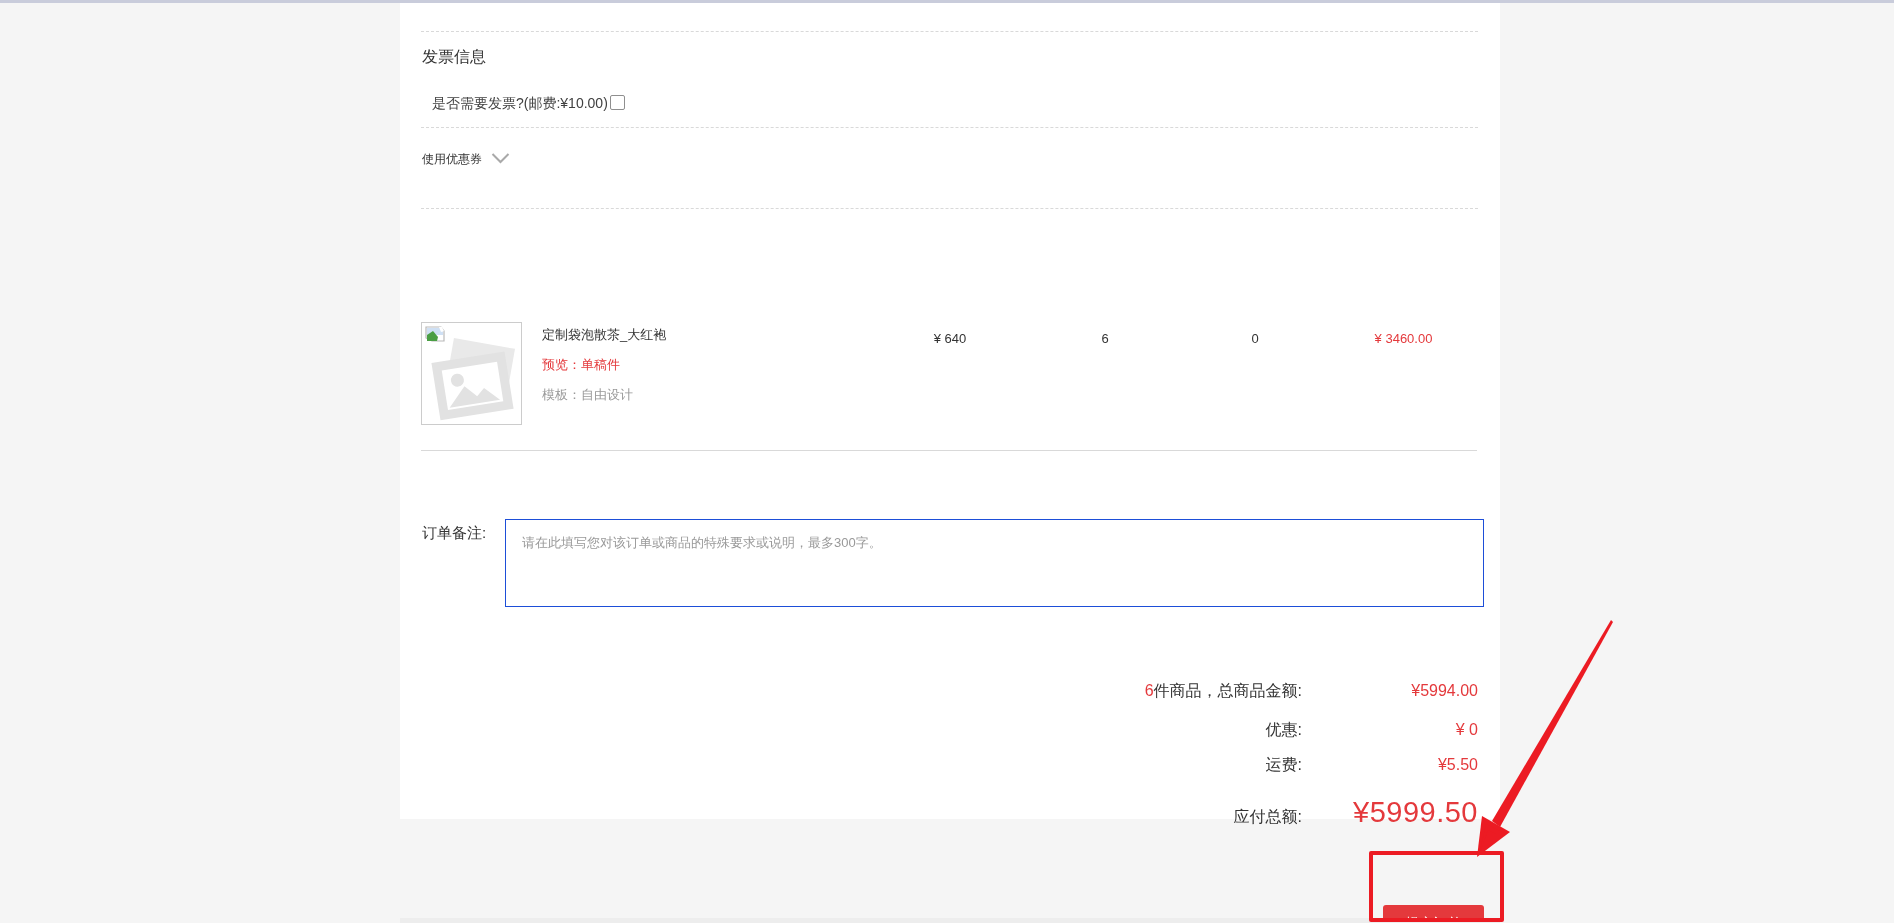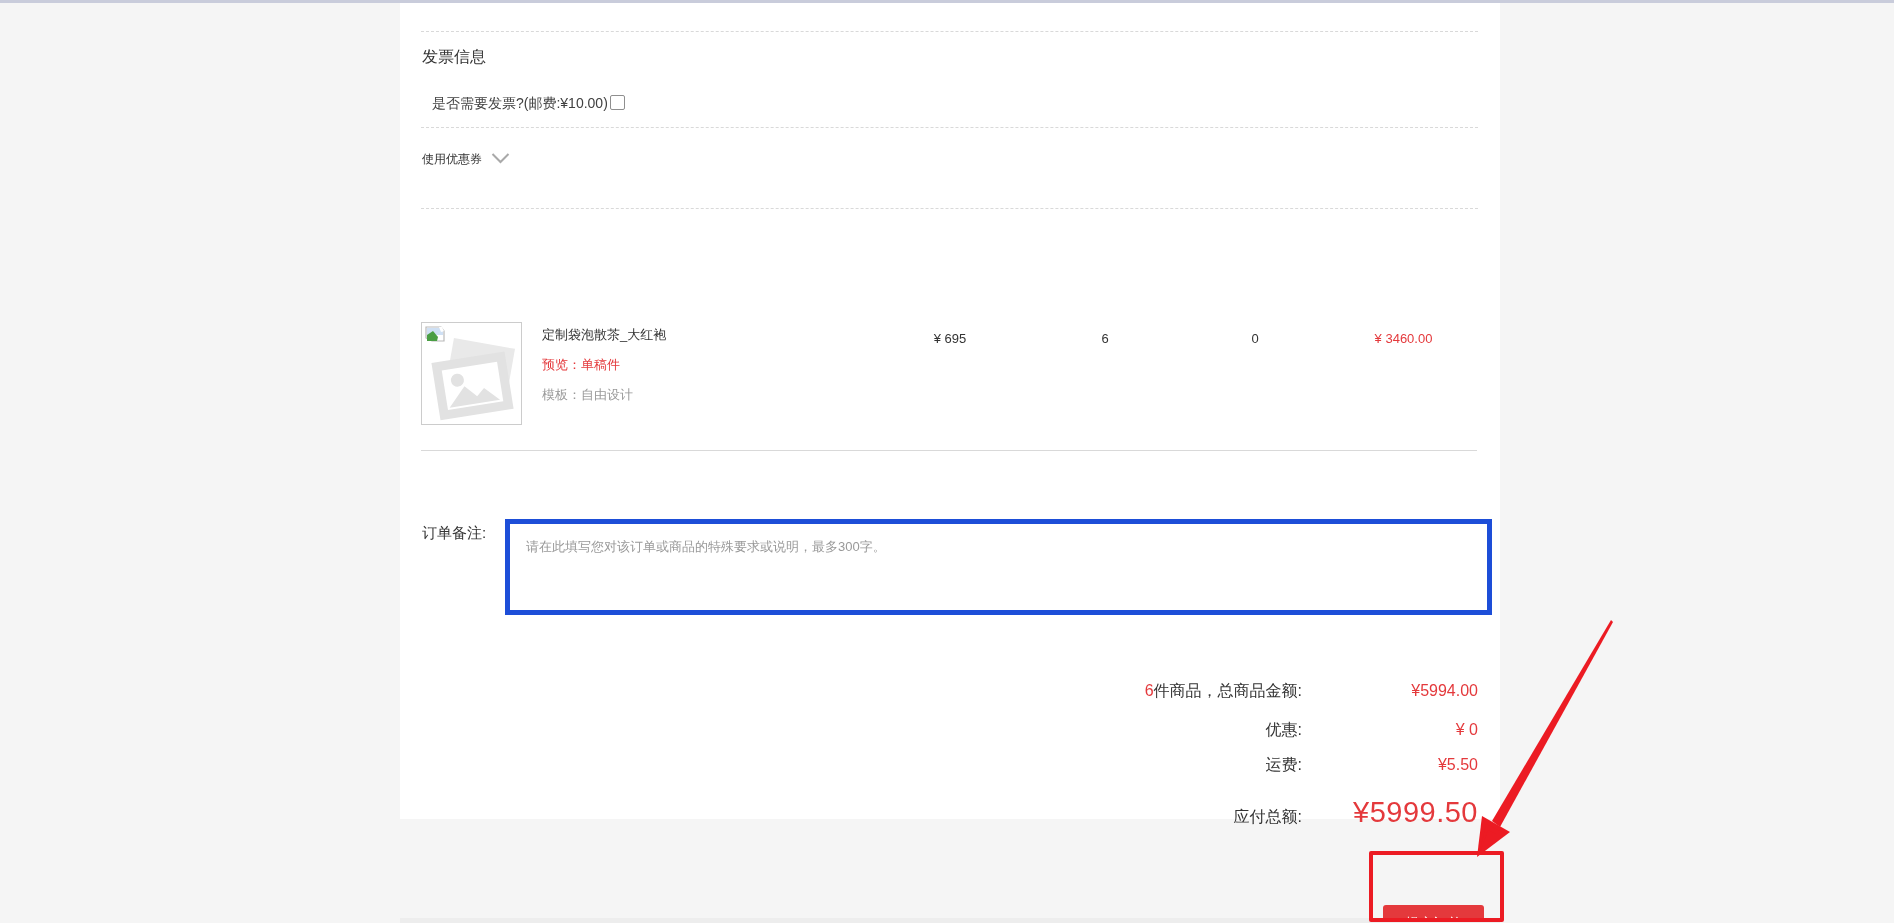--- a/index.html
+++ b/index.html
@@ -50,21 +50,21 @@
   .goods-name{font-size:13px;color:#333;margin-bottom:12px;}
   .goods-preview{font-size:13px;color:#E4393C;margin-bottom:12px;cursor:pointer;}
   .goods-template{font-size:13px;color:#999;}
 
   .table-bottom{position:absolute;left:21px;top:447px;width:1056px;border-top:1px solid #d9d9d9;}
 
   
   .remark-label{position:absolute;left:22px;top:521px;font-size:15px;color:#333;}
   .remark-box{
     position:absolute;left:105px;top:516px;width:945px;height:58px;
-    border:5px solid #1d4ed8;background:#fff;resize:none;outline:none;
+    border:1px solid #1d4ed8;background:#fff;resize:none;outline:none;
     font-family:"Liberation Sans","DejaVu Sans",sans-serif;
     font-size:13px;color:#6d28d9;padding:14px 16px;
   }
   .remark-box::placeholder{color:#999;}
 
   
   .summary-row{position:absolute;right:22px;display:flex;align-items:baseline;font-size:16px;color:#333;}
   .summary-label{text-align:right;}
   .summary-value{width:176px;text-align:right;color:#E4393C;}
   .sum1{top:678px;} .sum2{top:717px;} .sum3{top:752px;}
@@ -137,21 +137,21 @@
             <path d="M29 73 l18 -19 11 12 8 -7 14 14 z" fill="#e2e2e2"></path>
           </g>
         </svg>
       </div>
       <div class="goods-info">
         <div class="goods-name">定制袋泡散茶_大红袍</div>
         <div class="goods-preview">预览：单稿件</div>
         <div class="goods-template">模板：自由设计</div>
       </div>
     </div>
-    <div class="cell cell-price">¥ 695</div>
+    <div class="cell cell-price">¥ 640</div>
     <div class="cell cell-qty">6</div>
     <div class="cell cell-points">0</div>
     <div class="cell cell-subtotal">¥ 3460.00</div>
   </div>
 
   <div class="table-bottom"></div>
 
   <div class="remark-label">订单备注:</div>
   <textarea class="remark-box" placeholder="请在此填写您对该订单或商品的特殊要求或说明，最多300字。" style=""></textarea>
 

